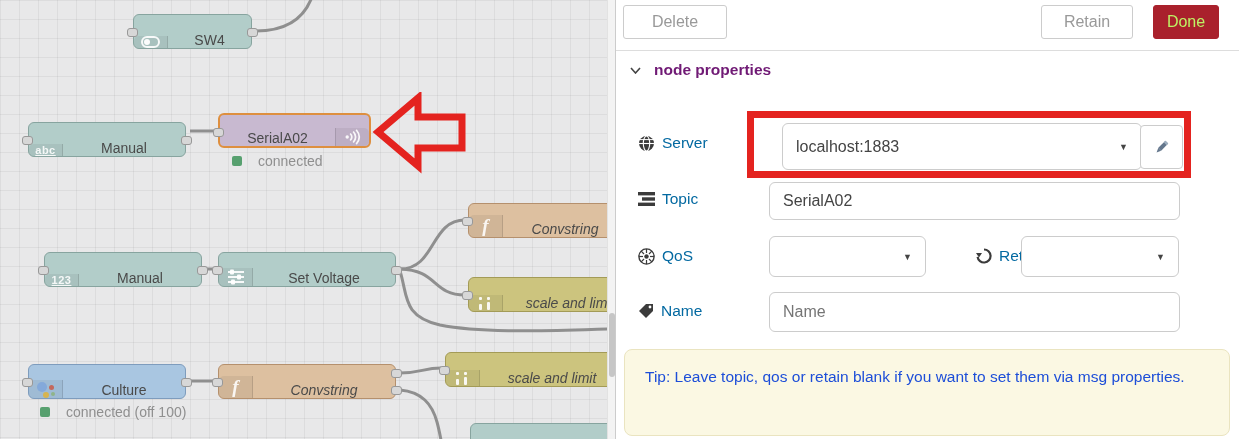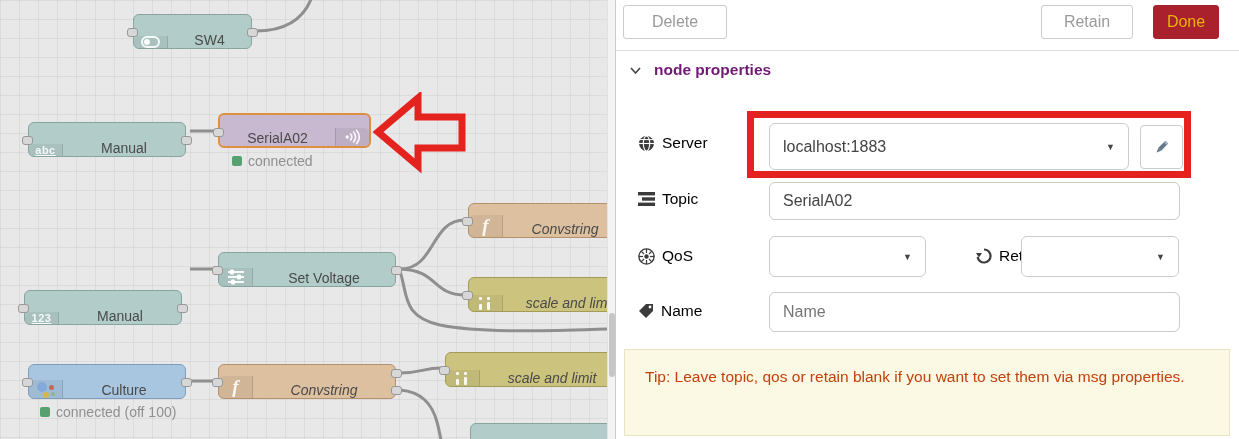--- a/index.html
+++ b/index.html
@@ -34,49 +34,49 @@
           border:1px solid #989898; border-radius:3px; }
   .port.in  { left:-7px; top:13px; }
   .port.out { right:-7px; top:13px; }
 
   .txticon { font-size:11px; font-weight:bold; text-decoration:underline; letter-spacing:0.5px; }
   .toggleicon { position:relative; width:19px; height:12px; border:2px solid rgba(255,255,255,0.9); border-radius:7px; }
   .toggleicon::after { content:""; position:absolute; left:1px; top:1px; width:6px; height:6px;
                        border-radius:50%; background:rgba(255,255,255,0.95); }
   .ficon { font-family:"Liberation Serif", serif; font-style:italic; font-weight:bold; font-size:19px; }
 
-  .status { position:absolute; display:flex; align-items:center; gap:6px; font-size:14px; color:#8f8f8f; white-space:nowrap; }
+  .status { position:absolute; display:flex; align-items:center; gap:16px; font-size:14px; color:#8f8f8f; white-space:nowrap; }
   .statusdot { width:10px; height:10px; border-radius:2px; background:#57a06f; }
 
   
   .gdots { position:relative; width:20px; height:18px; }
   .gdots i { position:absolute; border-radius:50%; display:block; }
 
   
   .scrolltrack { position:absolute; left:607px; top:0; width:8px; height:439px; background:#f3f3f3; border-left:1px solid #e2e2e2; }
   .scrollthumb { position:absolute; left:1px; top:313px; width:6px; height:64px; background:#c6c6c6; border-radius:3px; }
 
   
   .panel { position:absolute; left:615px; top:0; width:624px; height:439px; background:#fff; border-left:1px solid #cccccc; }
   .btn { position:absolute; height:34px; border-radius:3px; border:1px solid #ccc; background:#fff;
          color:#999; font-size:16px; display:flex; align-items:center; justify-content:center; cursor:pointer; }
-  .btn.done { background:#a9212c; border-color:#a9212c; color:#eab308; }
+  .btn.done { background:#a9212c; border-color:#a9212c; color:#bef264; }
   .toprule { position:absolute; left:0; top:50px; width:624px; border-top:1px solid #ddd; }
   .sectionhdr { position:absolute; left:14px; top:61px; display:flex; align-items:center; gap:13px;
                 font-size:15.5px; font-weight:bold; color:#701a75; }
-  .flabel { position:absolute; display:flex; align-items:center; gap:7px; font-size:15.5px; color:#000000; }
+  .flabel { position:absolute; display:flex; align-items:center; gap:7px; font-size:15.5px; color:#0369a1; }
   .input, .select { position:absolute; border:1px solid #ccc; border-radius:6px; background:#fff;
                     font-size:16px; color:#444; display:flex; align-items:center; padding:0 13px; }
   .select { justify-content:space-between; }
   .caret { font-size:9px; color:#444; }
   .editbtn { position:absolute; border:1px solid #ccc; border-radius:4px; background:#fff;
              display:flex; align-items:center; justify-content:center; }
   .tipbox { position:absolute; left:8px; top:349px; width:606px; height:87px; background:#fbf8e3;
-            border:1px solid #eae4c0; border-radius:0; padding:13px 20px; font-size:15.5px;
-            color:#c2410c; line-height:1.75; }
+            border:1px solid #eae4c0; border-radius:8px; padding:13px 20px; font-size:15.5px;
+            color:#1d4ed8; line-height:1.75; }
 
   
   .annrect { position:absolute; left:747px; top:111px; width:444px; height:67px;
              border:7px solid #e4231f; z-index:40; }
   .annarrow { position:absolute; left:370px; top:92px; z-index:40; }
   svg .dark { fill:#3b3b3b; }
 </style>
 </head>
 <body>
 
@@ -122,21 +122,21 @@
           <path d="M9.2,3.5 Q14,9 9.2,14.5" stroke="rgba(255,255,255,0.9)" stroke-width="1.7" fill="none"></path>
           <path d="M12.2,1.7 Q18.4,9 12.2,16.3" stroke="rgba(255,255,255,0.9)" stroke-width="1.7" fill="none"></path>
         </svg>
       </span>
     </div>
     <div class="status" style="left:232px; top:153px;">
       <span class="statusdot"></span>
       <span>connected</span>
     </div>
 
-    <div class="node teal" style="left:24px; top:252px; width:158px;margin-top:38px;">
+    <div class="node teal" style="left:44px; top:252px; width:158px;">
       <span class="port in"></span>
       <span class="iconbox txticon">123</span>
       <span class="body">Manual</span>
       <span class="port out"></span>
     </div>
 
     <div class="node teal" style="left:218px; top:252px; width:178px;">
       <span class="port in"></span>
       <span class="iconbox">
         <svg width="18" height="18" viewBox="0 0 18 18">
@@ -247,21 +247,21 @@
 
     <div class="flabel" style="left:22px; top:134px;">
       <svg width="17" height="17" viewBox="0 0 17 17">
         <circle cx="8.5" cy="8.5" r="7.5" class="dark"></circle>
         <ellipse cx="8.5" cy="8.5" rx="3.2" ry="7.5" fill="none" stroke="#fff" stroke-width="1.1"></ellipse>
         <line x1="1" y1="8.5" x2="16" y2="8.5" stroke="#fff" stroke-width="1.1"></line>
         <line x1="2" y1="4.6" x2="15" y2="4.6" stroke="#fff" stroke-width="1"></line>
       </svg>
       <span>Server</span>
     </div>
-    <div class="select" style="left:153px; top:123px; width:360px; height:47px;">
+    <div class="select" style="left:166px; top:123px; width:360px; height:47px;">
       <span>localhost:1883</span>
       <span class="caret">▼</span>
     </div>
     <button class="editbtn" style="left:524px; top:125px; width:43px; height:44px;">
       <svg width="17" height="17" viewBox="0 0 17 17">
         <g transform="rotate(45 8.5 8.5)">
           <rect x="6.5" y="1" width="4" height="10" fill="#64778d"></rect>
           <polygon points="6.5,11 10.5,11 8.5,15.5" fill="#64778d"></polygon>
           <rect x="6.5" y="1" width="4" height="2.2" fill="#9fb0c0"></rect>
         </g>

